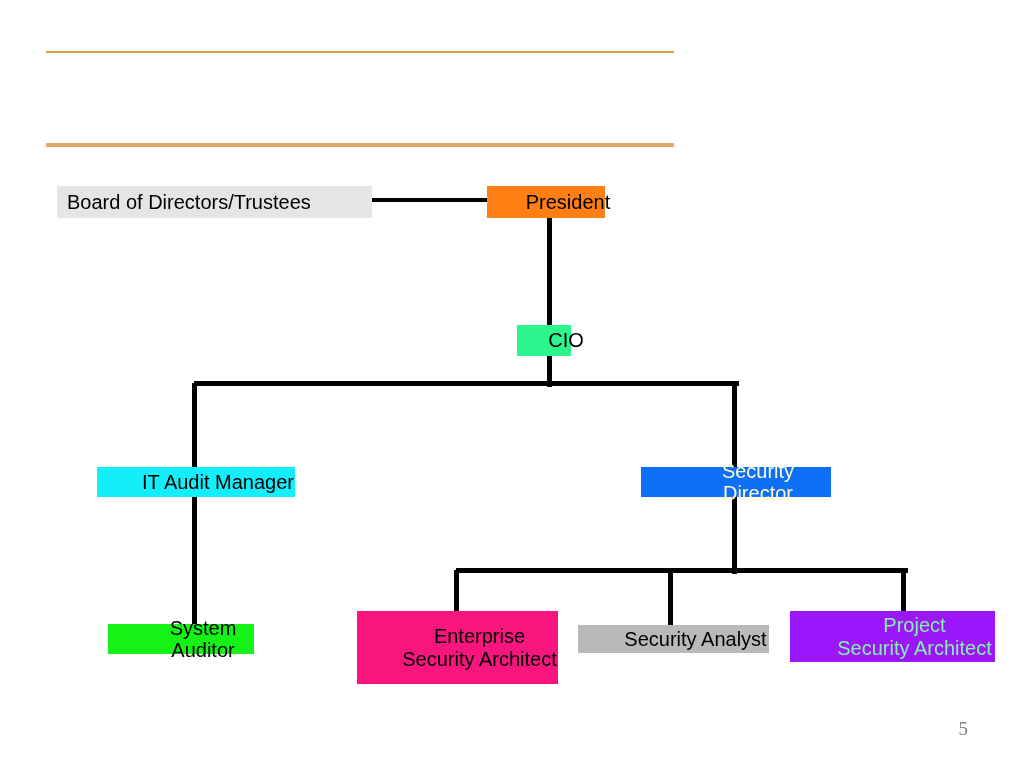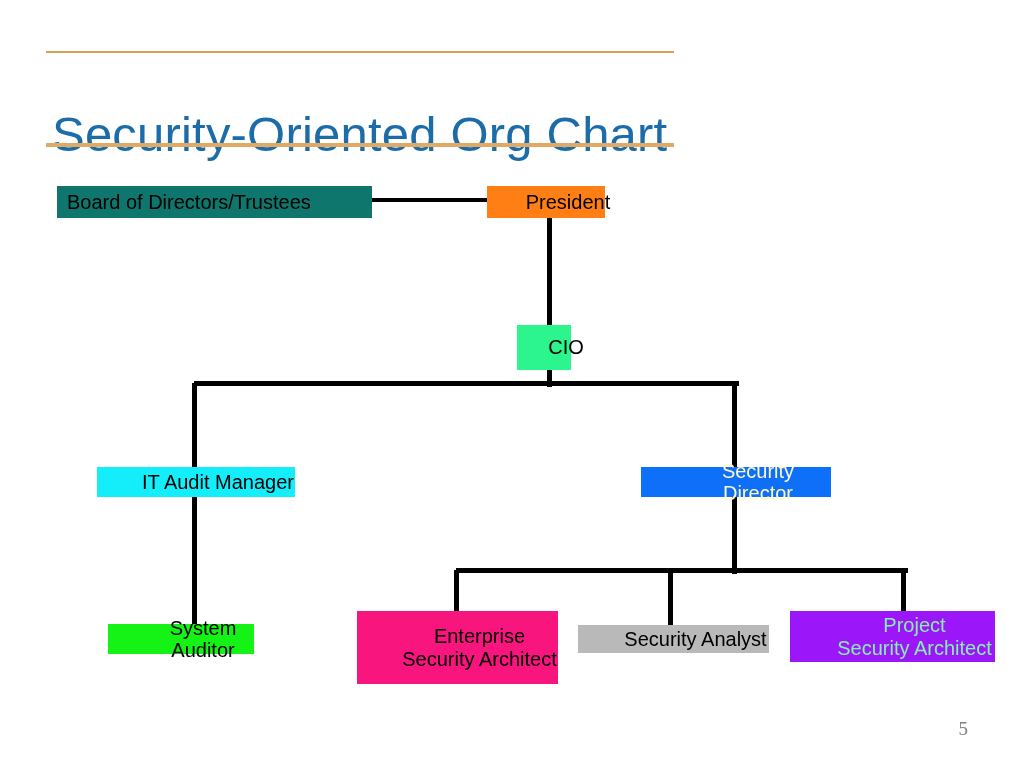--- a/index.html
+++ b/index.html
@@ -95,43 +95,42 @@
     color: #808080;
   }
 </style>
 </head>
 <body>
 
 <div id="slide">
 
   <div id="title-rule-top"></div>
 
-  <h1 id="page-title">Security-Oriented Org Chart</h1>
 
   <div id="title-rule-bottom"></div>
 
   <div id="chart-canvas">
     <div id="connector-layer">
         <div class="connector" style="left: 372px; top: 198px; width: 116px; height: 4px;"></div>
         <div class="connector" style="left: 547px; top: 218px; width: 5px; height: 108px;"></div>
         <div class="connector" style="left: 547px; top: 356px; width: 5px; height: 31px;"></div>
         <div class="connector" style="left: 194px; top: 381px; width: 545px; height: 5px;"></div>
         <div class="connector" style="left: 192px; top: 383px; width: 5px; height: 86px;"></div>
         <div class="connector" style="left: 732px; top: 383px; width: 5px; height: 86px;"></div>
         <div class="connector" style="left: 192px; top: 497px; width: 5px; height: 129px;"></div>
         <div class="connector" style="left: 732px; top: 497px; width: 5px; height: 77px;"></div>
         <div class="connector" style="left: 456px; top: 568px; width: 452px; height: 5px;"></div>
         <div class="connector" style="left: 454px; top: 570px; width: 5px; height: 43px;"></div>
         <div class="connector" style="left: 668px; top: 570px; width: 5px; height: 57px;"></div>
         <div class="connector" style="left: 901px; top: 570px; width: 5px; height: 43px;"></div>
       </div>
     <div id="node-layer">
-        <div class="node left-align" style="left: 57px; top: 186px; width: 315px; height: 32px; background: #0f766e; color: rgb(0, 0, 0);"><span>Board of Directors/Trustees</span></div>
+        <div class="node left-align" style="left: 57px; top: 186px; width: 315px; height: 32px; background: #e5e5e5; color: rgb(0, 0, 0);"><span>Board of Directors/Trustees</span></div>
         <div class="node" style="left: 487px; top: 186px; width: 118px; height: 32px; background: rgb(255, 127, 21); color: rgb(0, 0, 0);"><span>President</span></div>
-        <div class="node" style="left: 517px; top: 325px; width: 54px; height: 45px; background: rgb(43, 245, 140); color: rgb(0, 0, 0);"><span>CIO</span></div>
+        <div class="node" style="left: 517px; top: 325px; width: 54px; height: 31px; background: rgb(43, 245, 140); color: rgb(0, 0, 0);"><span>CIO</span></div>
         <div class="node" style="left: 97px; top: 467px; width: 198px; height: 30px; background: rgb(20, 238, 251); color: rgb(0, 0, 0); align-items: center;"><span>IT Audit Manager</span></div>
         <div class="node" style="left: 641px; top: 467px; width: 190px; height: 30px; background: rgb(14, 111, 248); color: #fef9c3;"><span>Security Director</span></div>
         <div class="node" style="left: 108px; top: 624px; width: 146px; height: 30px; background: rgb(21, 242, 21); color: rgb(0, 0, 0);"><span>System Auditor</span></div>
         <div class="node" style="left: 357px; top: 611px; width: 201px; height: 73px; background: rgb(249, 21, 126); color: rgb(0, 0, 0);"><span>Enterprise
 Security Architect</span></div>
         <div class="node" style="left: 578px; top: 625px; width: 191px; height: 28px; background: rgb(185, 185, 185); color: rgb(0, 0, 0);"><span>Security Analyst</span></div>
         <div class="node" style="left: 790px; top: 611px; width: 205px; height: 51px; background: rgb(155, 22, 249); color: #86efac;"><span>Project
 Security Architect</span></div>
       </div>
   </div>

